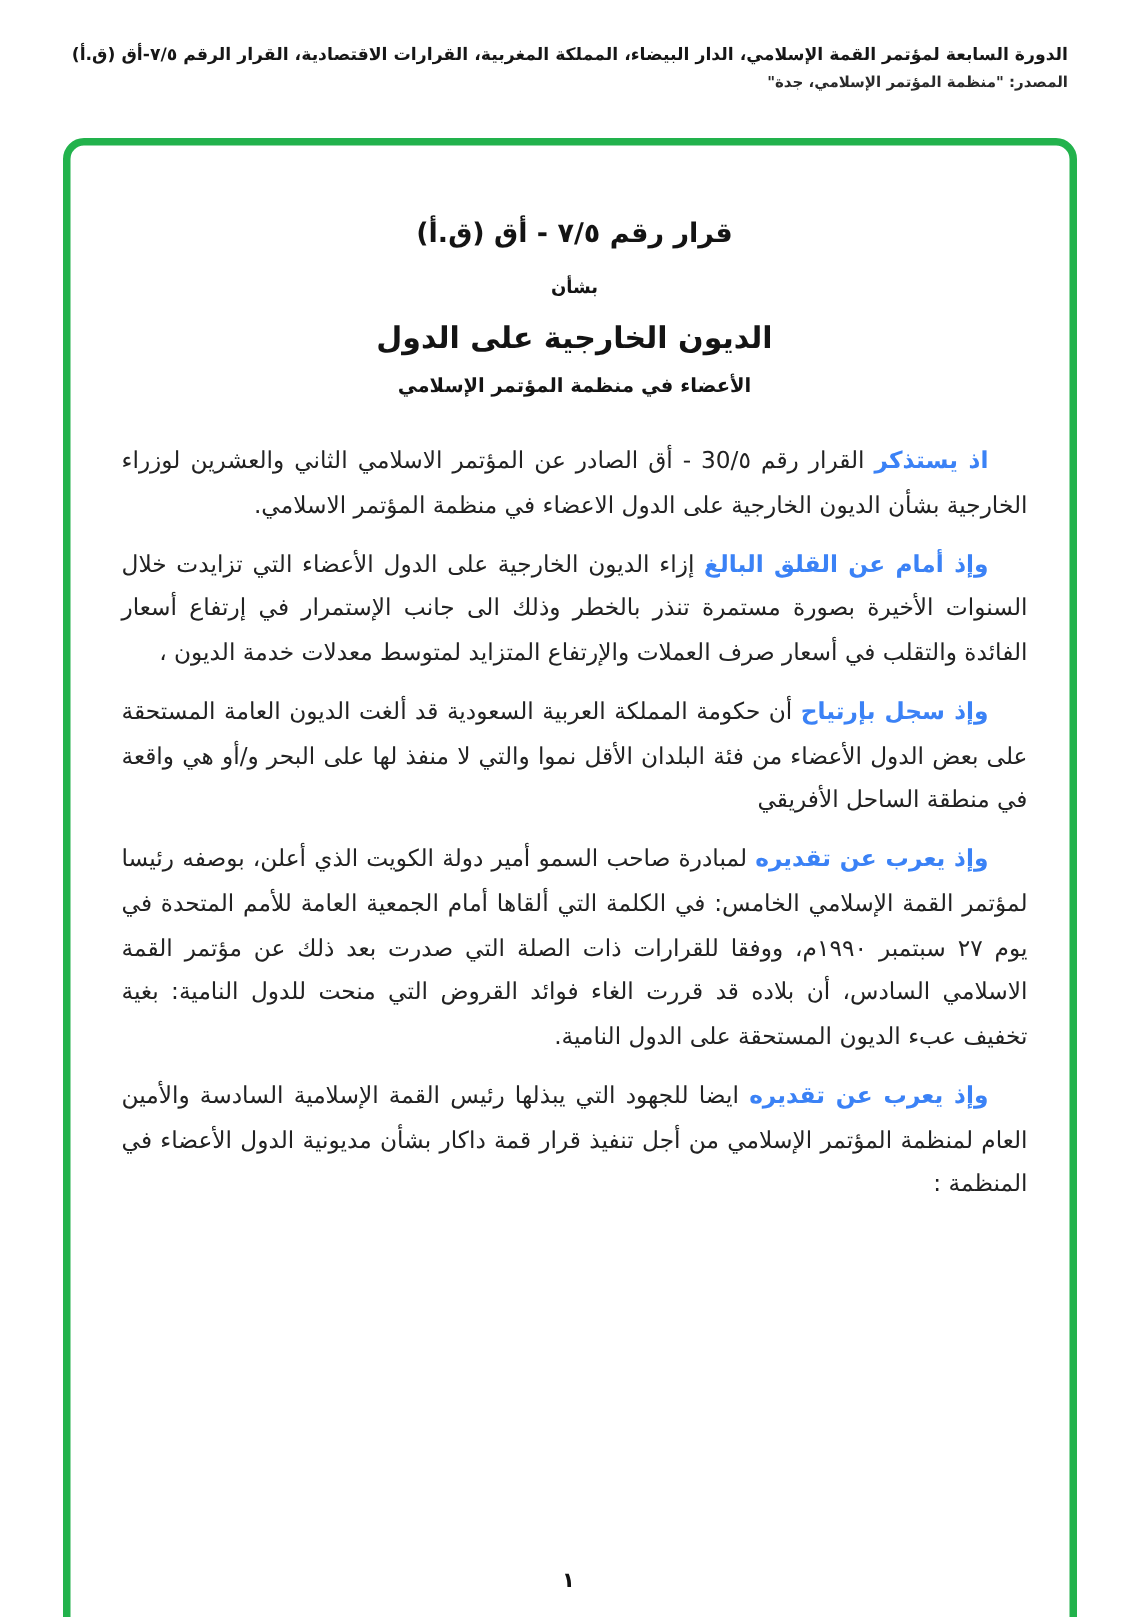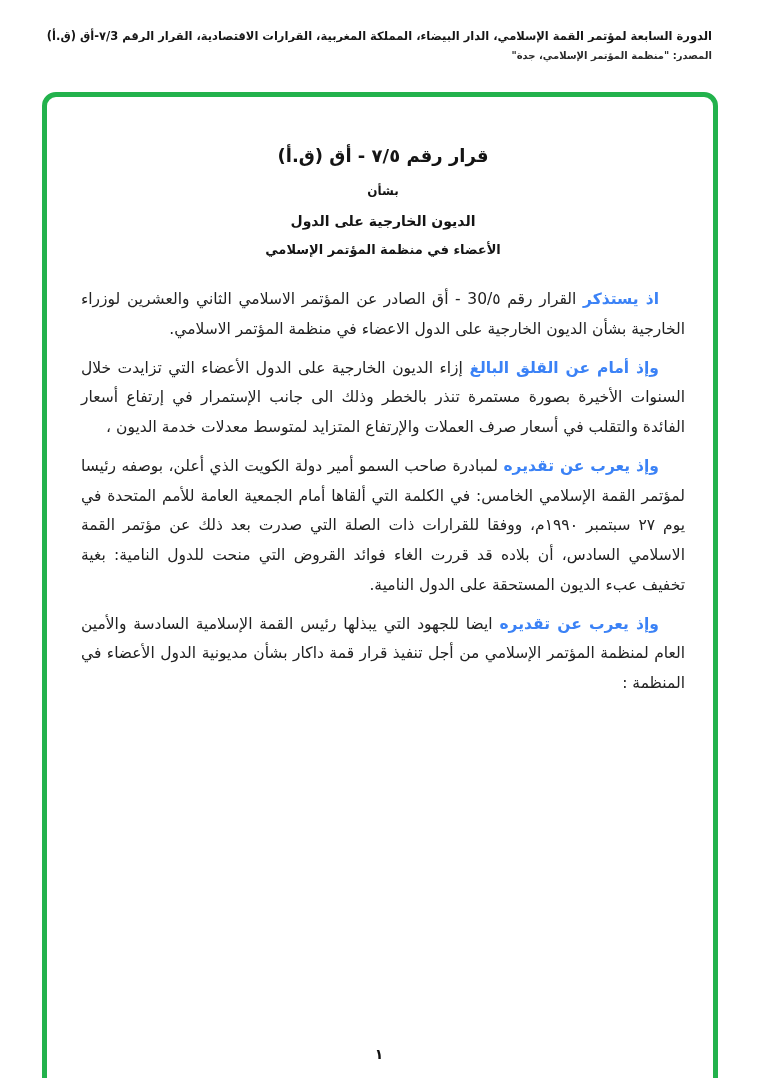--- a/index.html
+++ b/index.html
@@ -49,21 +49,21 @@
     padding: 48px 28px 0 34px;
     color: #1f1f1f;
   }
   .title-block {
     text-align: center;
     margin-bottom: 28px;
   }
   .title-line { color: #141414; }
   .t1 { font-size: 18px; font-weight: bold; margin-bottom: 18px; }
   .t2 { font-size: 12px; font-weight: bold; margin-bottom: 15px; }
-  .t3 { font-size: 14px; font-weight: bold; margin-bottom: 13px; }
+  .t3 { font-size: 20px; font-weight: bold; margin-bottom: 13px; }
   .t4 { font-size: 13px; font-weight: bold; }
   .para {
     font-size: 15.5px;
     line-height: 1.92;
     text-align: justify;
     text-indent: 26px;
     margin-bottom: 9px;
     color: #222222;
   }
   .lead { font-weight: bold; color: #3b82f6; }
@@ -77,21 +77,21 @@
     font-weight: bold;
     color: #111111;
   }
 </style>
 </head>
 <body>
 
 <div class="page">
 
   <div class="top-header">
-    <div class="header-line1">الدورة السابعة لمؤتمر القمة الإسلامي، الدار البيضاء، المملكة المغربية، القرارات الاقتصادية، القرار الرقم ٧/3-أق (ق.أ)</div>
+    <div class="header-line1">الدورة السابعة لمؤتمر القمة الإسلامي، الدار البيضاء، المملكة المغربية، القرارات الاقتصادية، القرار الرقم ٧/٥-أق (ق.أ)</div>
     <div class="header-line2">المصدر: "منظمة المؤتمر الإسلامي، جدة"</div>
   </div>
 
   <div class="green-frame">
     <div class="doc-content">
 
       <div class="title-block">
         <div class="title-line t1">قرار رقم ٧/٥ - أق (ق.أ)</div>
         <div class="title-line t2">بشأن</div>
         <div class="title-line t3">الديون الخارجية على الدول</div>
@@ -102,20 +102,24 @@
       <p class="para">
         <span class="lead">اذ يستذكر</span>
         <span>القرار رقم 30/٥ - أق الصادر عن المؤتمر الاسلامي الثاني والعشرين لوزراء الخارجية بشأن الديون الخارجية على الدول الاعضاء في منظمة المؤتمر الاسلامي.</span>
       </p>
 
       <p class="para">
         <span class="lead">وإذ أمام عن القلق البالغ</span>
         <span>إزاء الديون الخارجية على الدول الأعضاء التي تزايدت خلال السنوات الأخيرة بصورة مستمرة تنذر بالخطر وذلك الى جانب الإستمرار في إرتفاع أسعار الفائدة والتقلب في أسعار صرف العملات والإرتفاع المتزايد لمتوسط معدلات خدمة الديون ،</span>
       </p>
 
+      <p class="para">
+        <span class="lead">وإذ سجل بإرتياح</span>
+        <span>أن حكومة المملكة العربية السعودية قد ألغت الديون العامة المستحقة على بعض الدول الأعضاء من فئة البلدان الأقل نموا والتي لا منفذ لها على البحر و/أو هي واقعة في منطقة الساحل الأفريقي</span>
+      </p>
 
       <p class="para">
         <span class="lead">وإذ يعرب عن تقديره</span>
         <span>لمبادرة صاحب السمو أمير دولة الكويت الذي أعلن، بوصفه رئيسا لمؤتمر القمة الإسلامي الخامس: في الكلمة التي ألقاها أمام الجمعية العامة للأمم المتحدة في يوم ٢٧ سبتمبر ١٩٩٠م، ووفقا للقرارات ذات الصلة التي صدرت بعد ذلك عن مؤتمر القمة الاسلامي السادس، أن بلاده قد قررت الغاء فوائد القروض التي منحت للدول النامية: بغية تخفيف عبء الديون المستحقة على الدول النامية.</span>
       </p>
 
       <p class="para">
         <span class="lead">وإذ يعرب عن تقديره</span>
         <span>ايضا للجهود التي يبذلها رئيس القمة الإسلامية السادسة والأمين العام لمنظمة المؤتمر الإسلامي من أجل تنفيذ قرار قمة داكار بشأن مديونية الدول الأعضاء في المنظمة :</span>
       </p>

